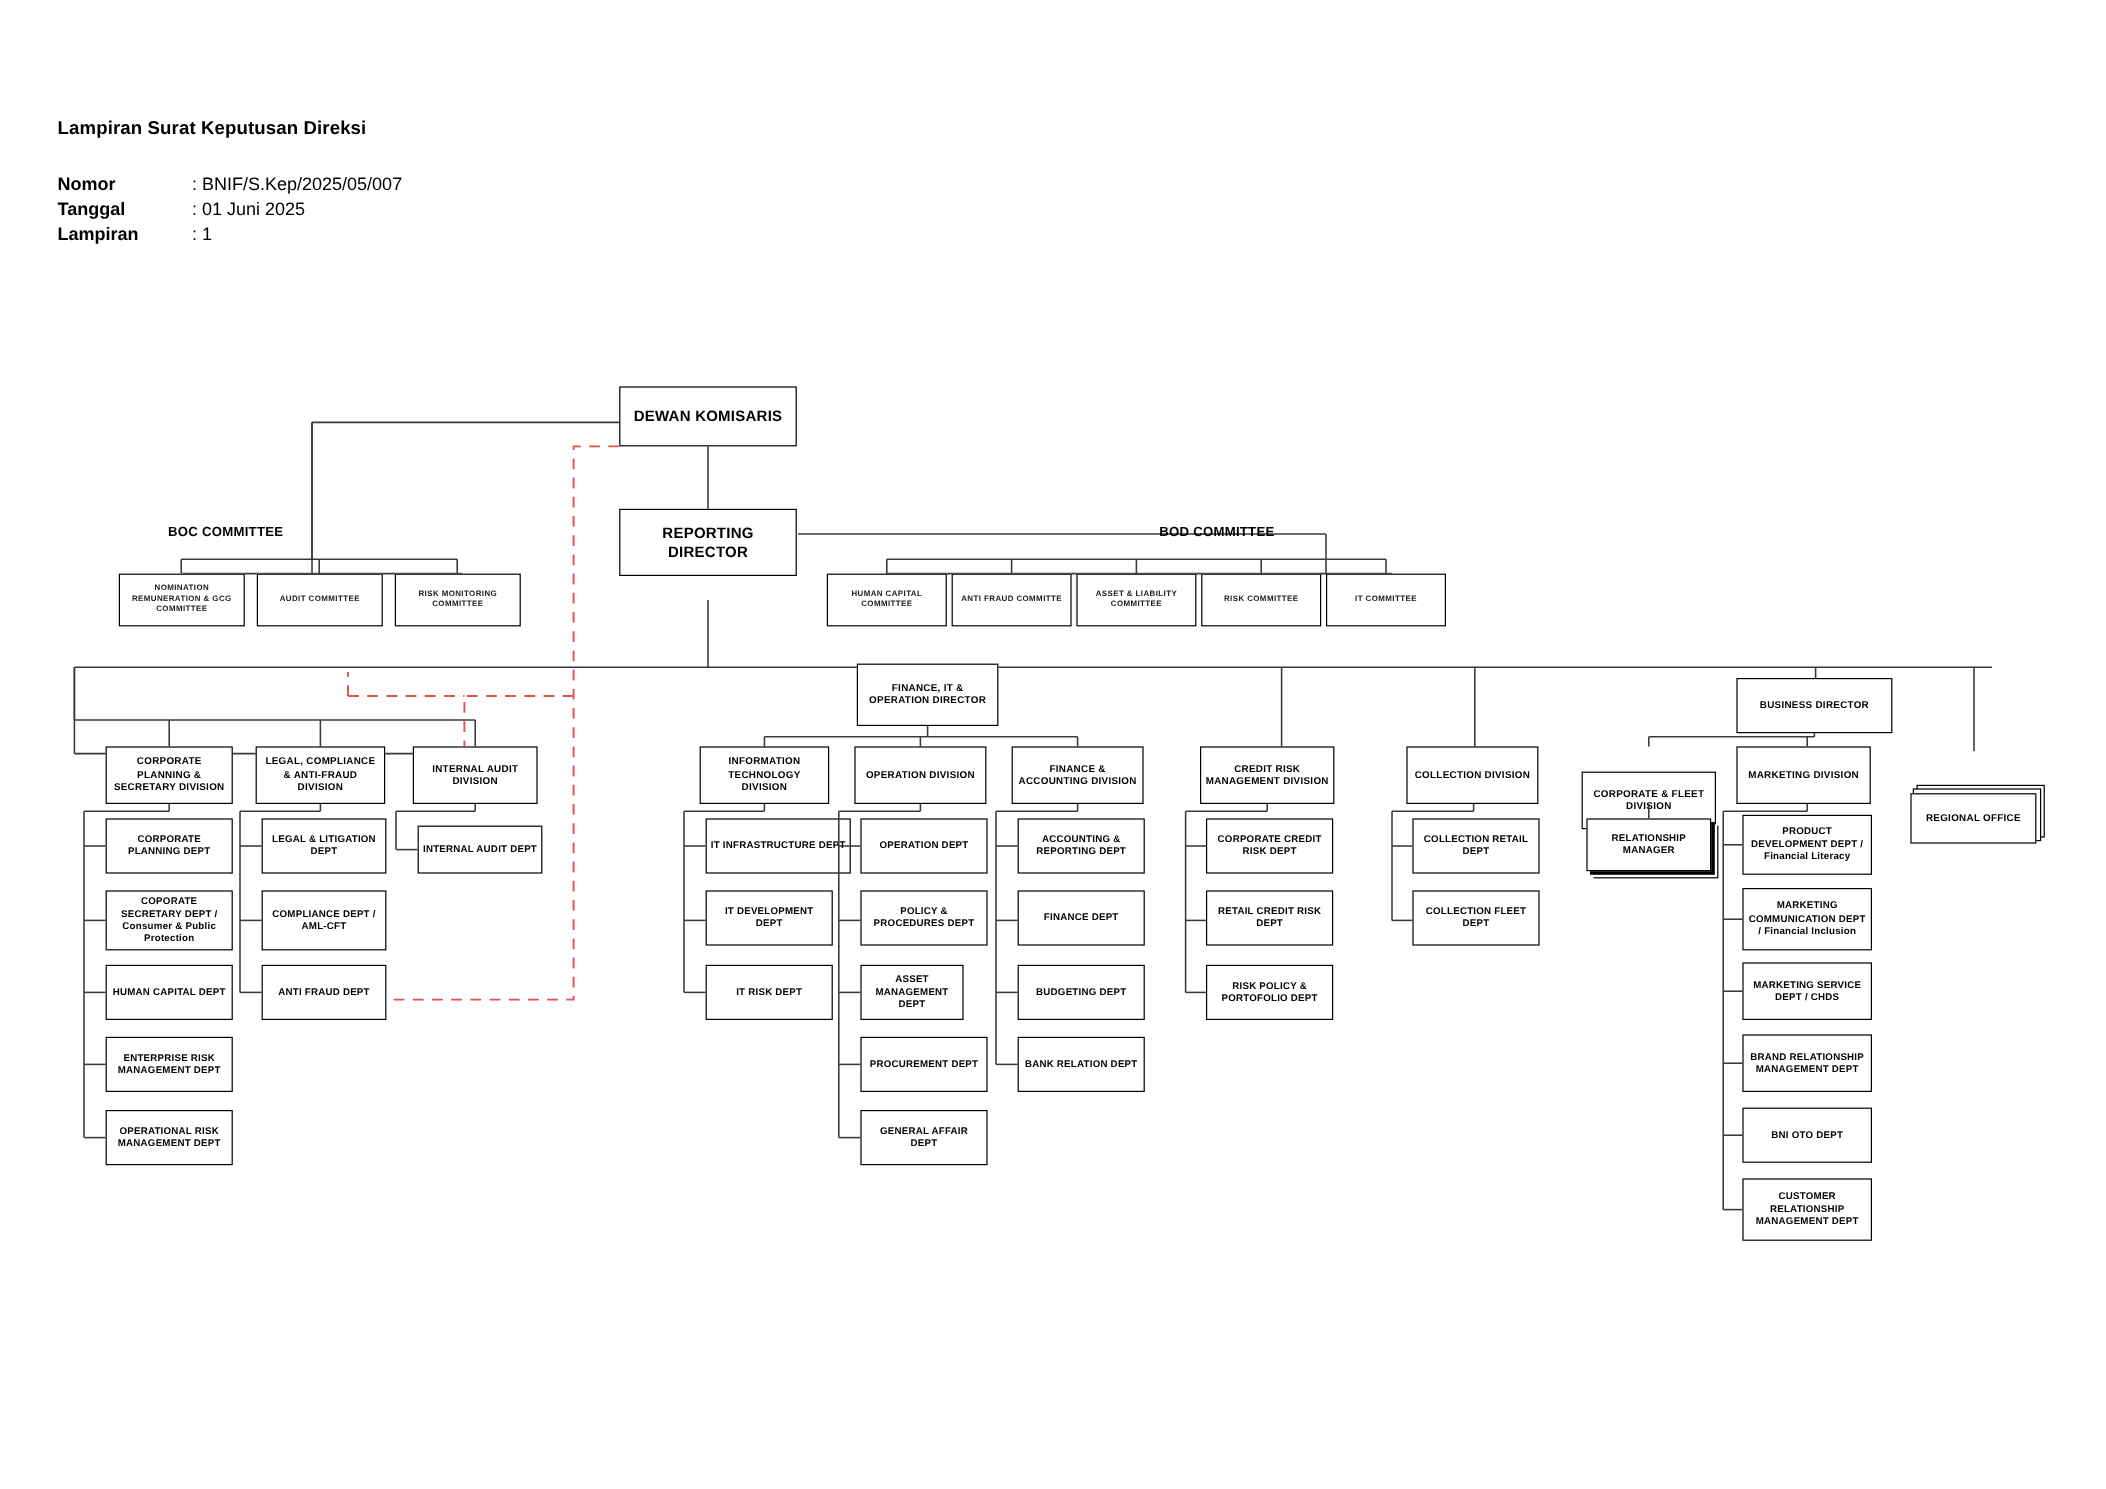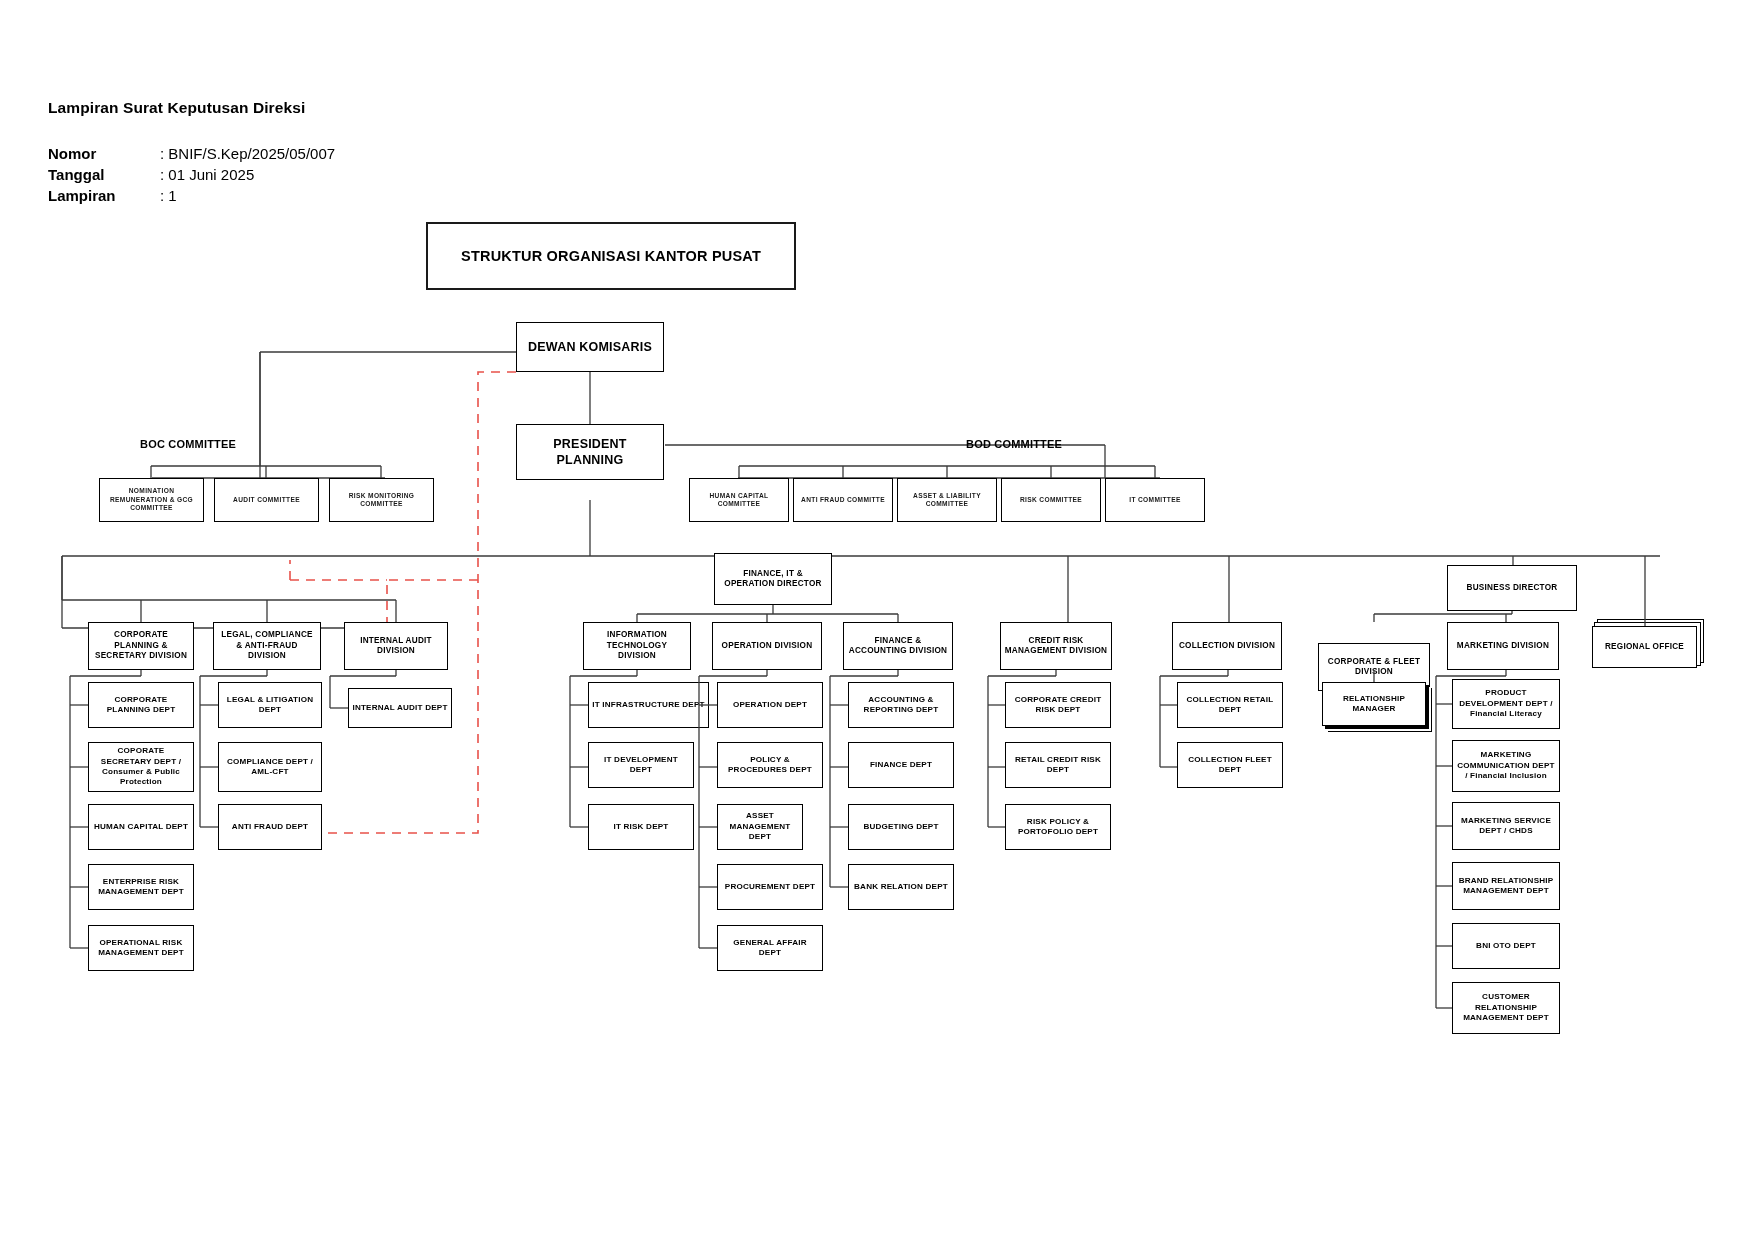--- a/index.html
+++ b/index.html
@@ -23,21 +23,21 @@
   .box span{display:block;padding:0 3px;}
   .title-box{border:2px solid #1a1a1a;font-size:14.5px;font-weight:bold;letter-spacing:.2px;}
   .lvl1{font-size:12.5px;font-weight:bold;letter-spacing:.2px;}
   .cmt{font-size:6.6px;font-weight:bold;letter-spacing:.35px;color:#1a1a1a;}
   .div-box{font-size:8.2px;font-weight:bold;letter-spacing:.25px;}
   .dept-box{font-size:8.1px;font-weight:bold;letter-spacing:.2px;}
   .grp-label{position:absolute;font-size:11px;font-weight:bold;letter-spacing:.2px;}
 
   
   .stacked{box-shadow:3px 3px 0 0 #000, 5px 5px 0 0 #fff, 6px 6px 0 0 #000;}
-  .stacked2{box-shadow:3px -3px 0 0 #fff, 3px -3px 0 1px #000, 6px -6px 0 0 #fff, 6px -6px 0 1px #000;}
+  .stacked2{box-shadow:3px -3px 0 0 #fff, 3px -3px 0 1px #000, 6px -6px 0 0 #fff, 6px -6px 0 1px #000;margin-top:35px;}
 </style>
 </head>
 <body>
 
 <div id="chart">
 
   <div class="hdr-title">Lampiran Surat Keputusan Direksi</div>
 
   <div class="hdr-key" style="left:48px;top:145px;">Nomor</div>
   <div class="hdr-val" style="left:160px;top:145px;">: BNIF/S.Kep/2025/05/007</div>
@@ -81,30 +81,27 @@
       <line x1="776" y1="556" x2="776" y2="559"></line>
 
       <line x1="1068" y1="556" x2="1068" y2="628"></line>
 
       <line x1="1229" y1="556" x2="1229" y2="628"></line>
 
       <line x1="1513" y1="556" x2="1513" y2="565"></line>
     </g>
   </svg>
 
-  <div class="box title-box" style="left:426px;top:222px;width:370px;height:68px;">
-    <span>STRUKTUR ORGANISASI KANTOR PUSAT</span>
-  </div>
 
   <div class="box lvl1" style="left:516px;top:322px;width:148px;height:50px;">
     <span>DEWAN KOMISARIS</span>
   </div>
 
   <div class="box lvl1" style="left:516px;top:424px;width:148px;height:56px;">
-    <span>PRESIDENT PLANNING</span>
+    <span>REPORTING DIRECTOR</span>
   </div>
 
   <div class="grp-label" style="left:140px;top:438px;">BOC COMMITTEE</div>
   <div class="grp-label" style="left:966px;top:438px;">BOD COMMITTEE</div>
 
   <div class="box cmt" style="left:99px;top:478px;width:105px;height:44px;">
     <span>NOMINATION REMUNERATION &amp; GCG COMMITTEE</span>
   </div>
   <div class="box cmt" style="left:214px;top:478px;width:105px;height:44px;">
     <span>AUDIT COMMITTEE</span>

